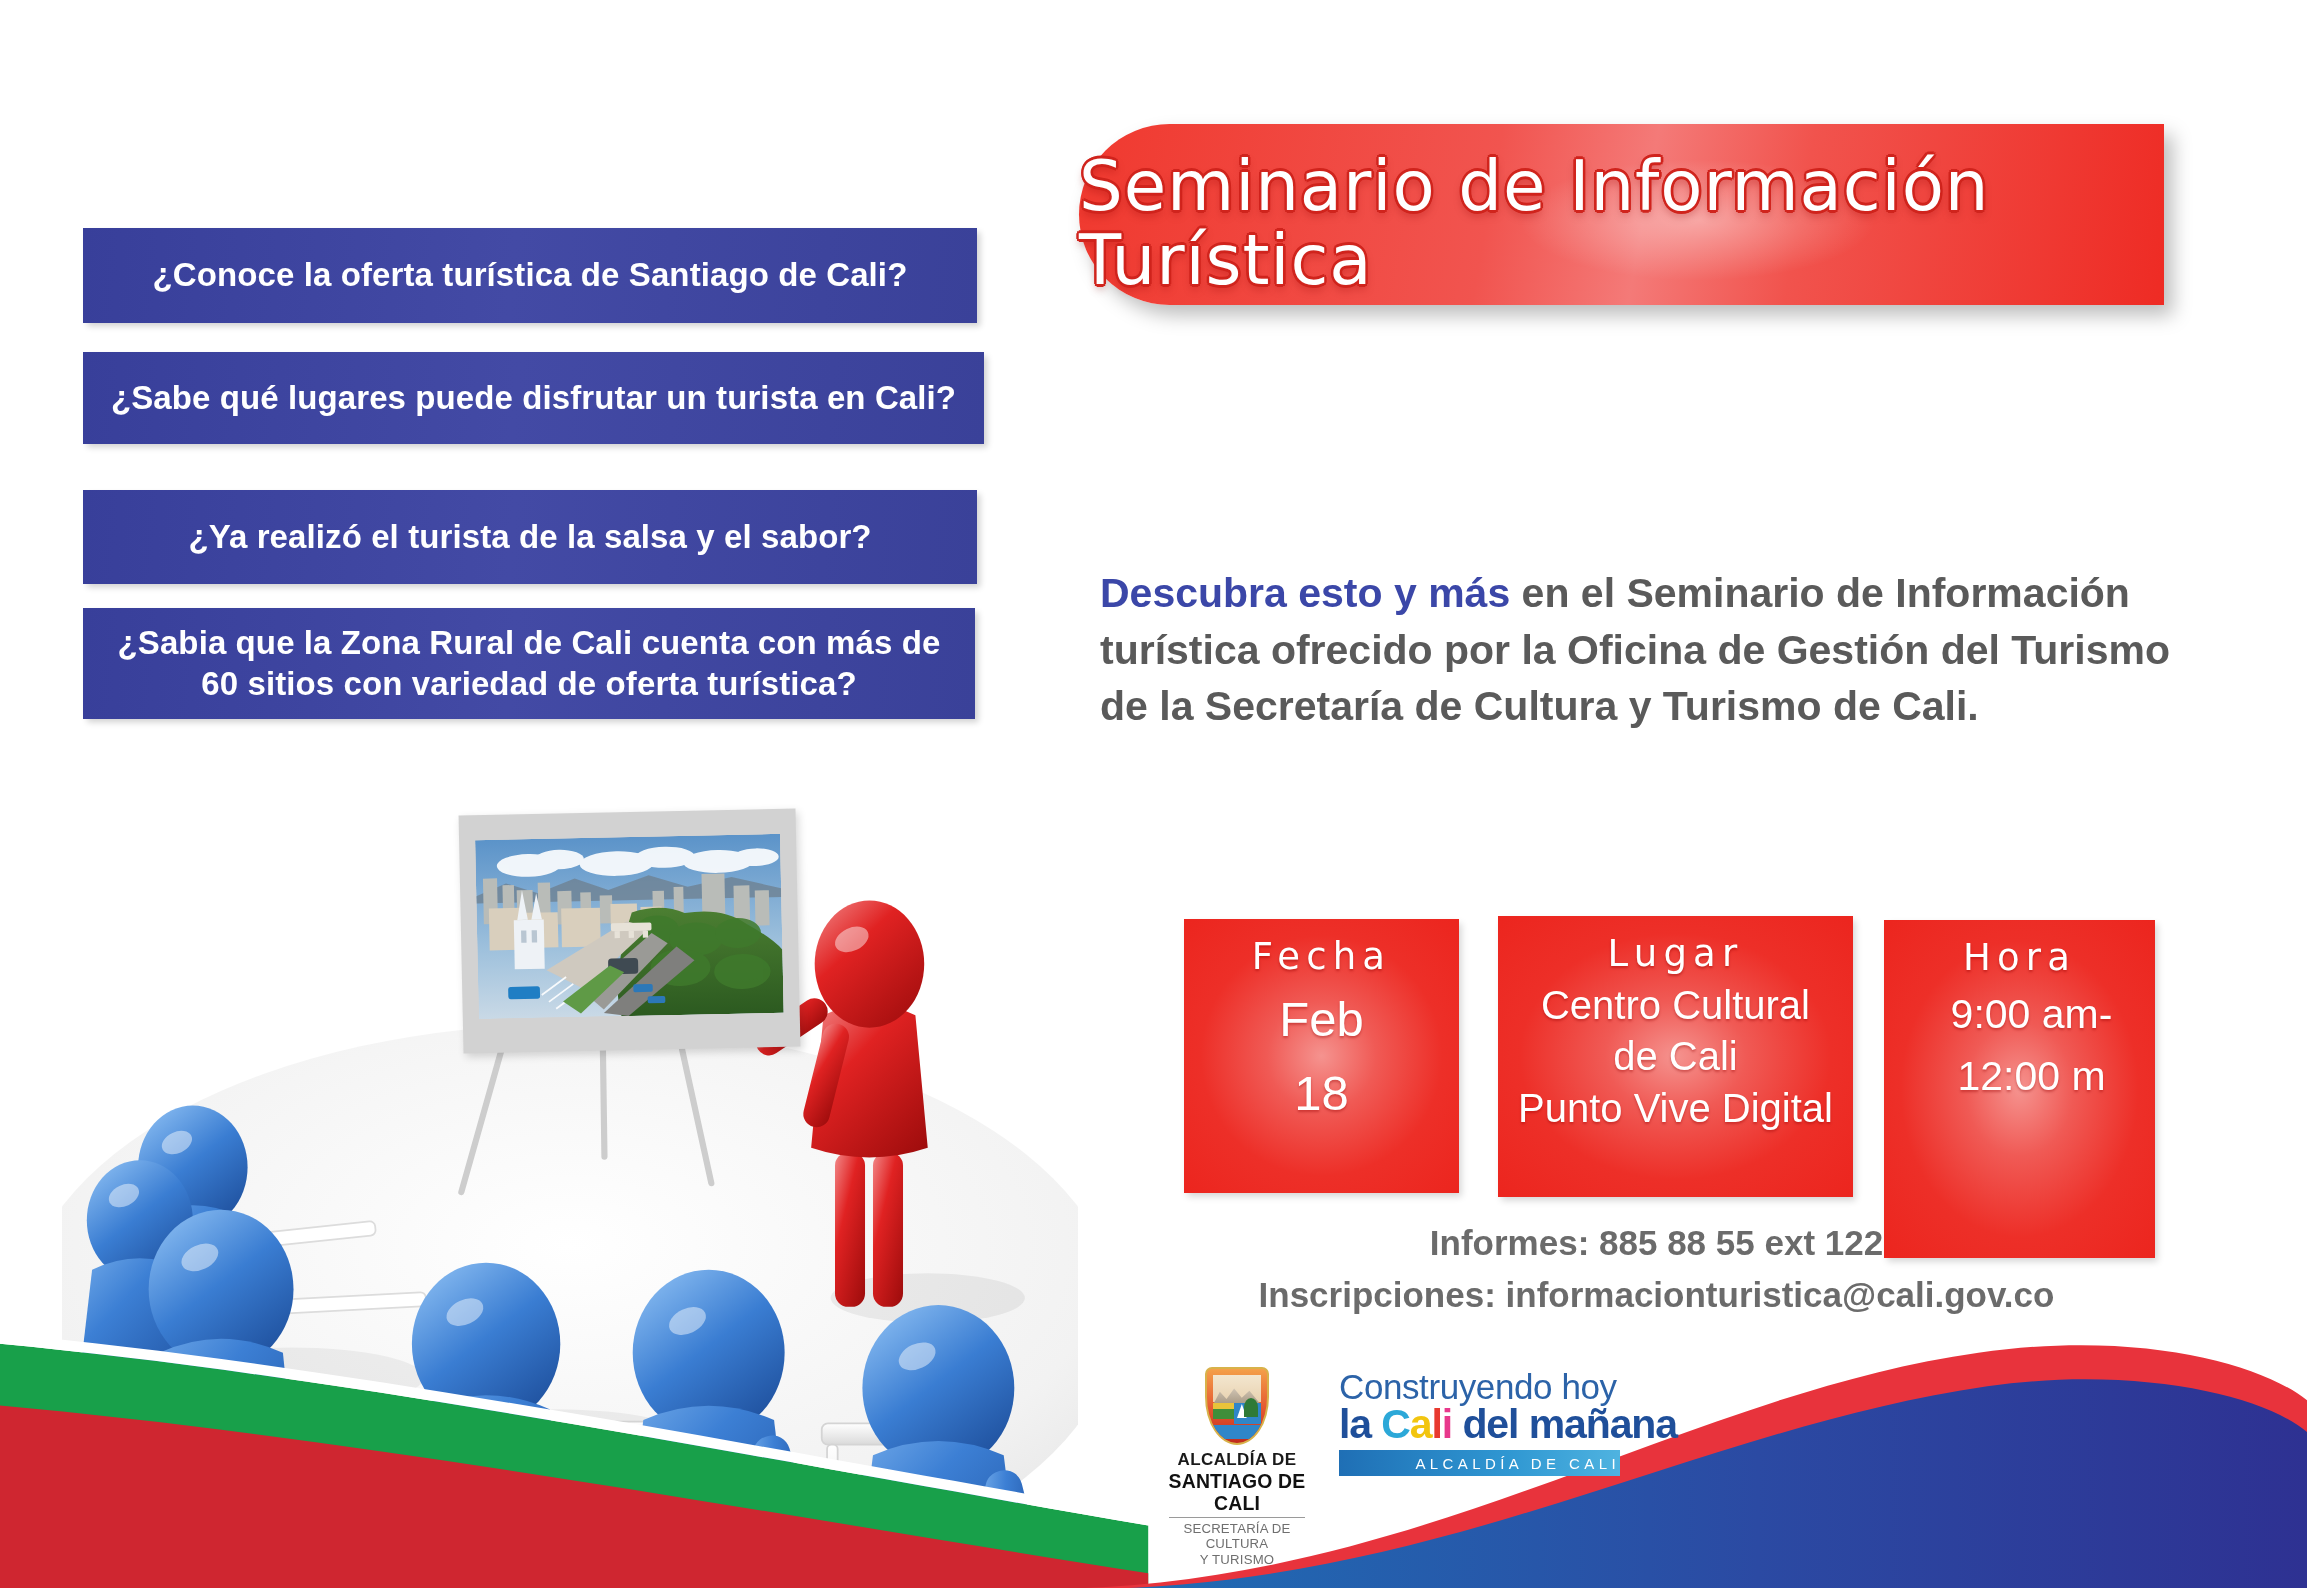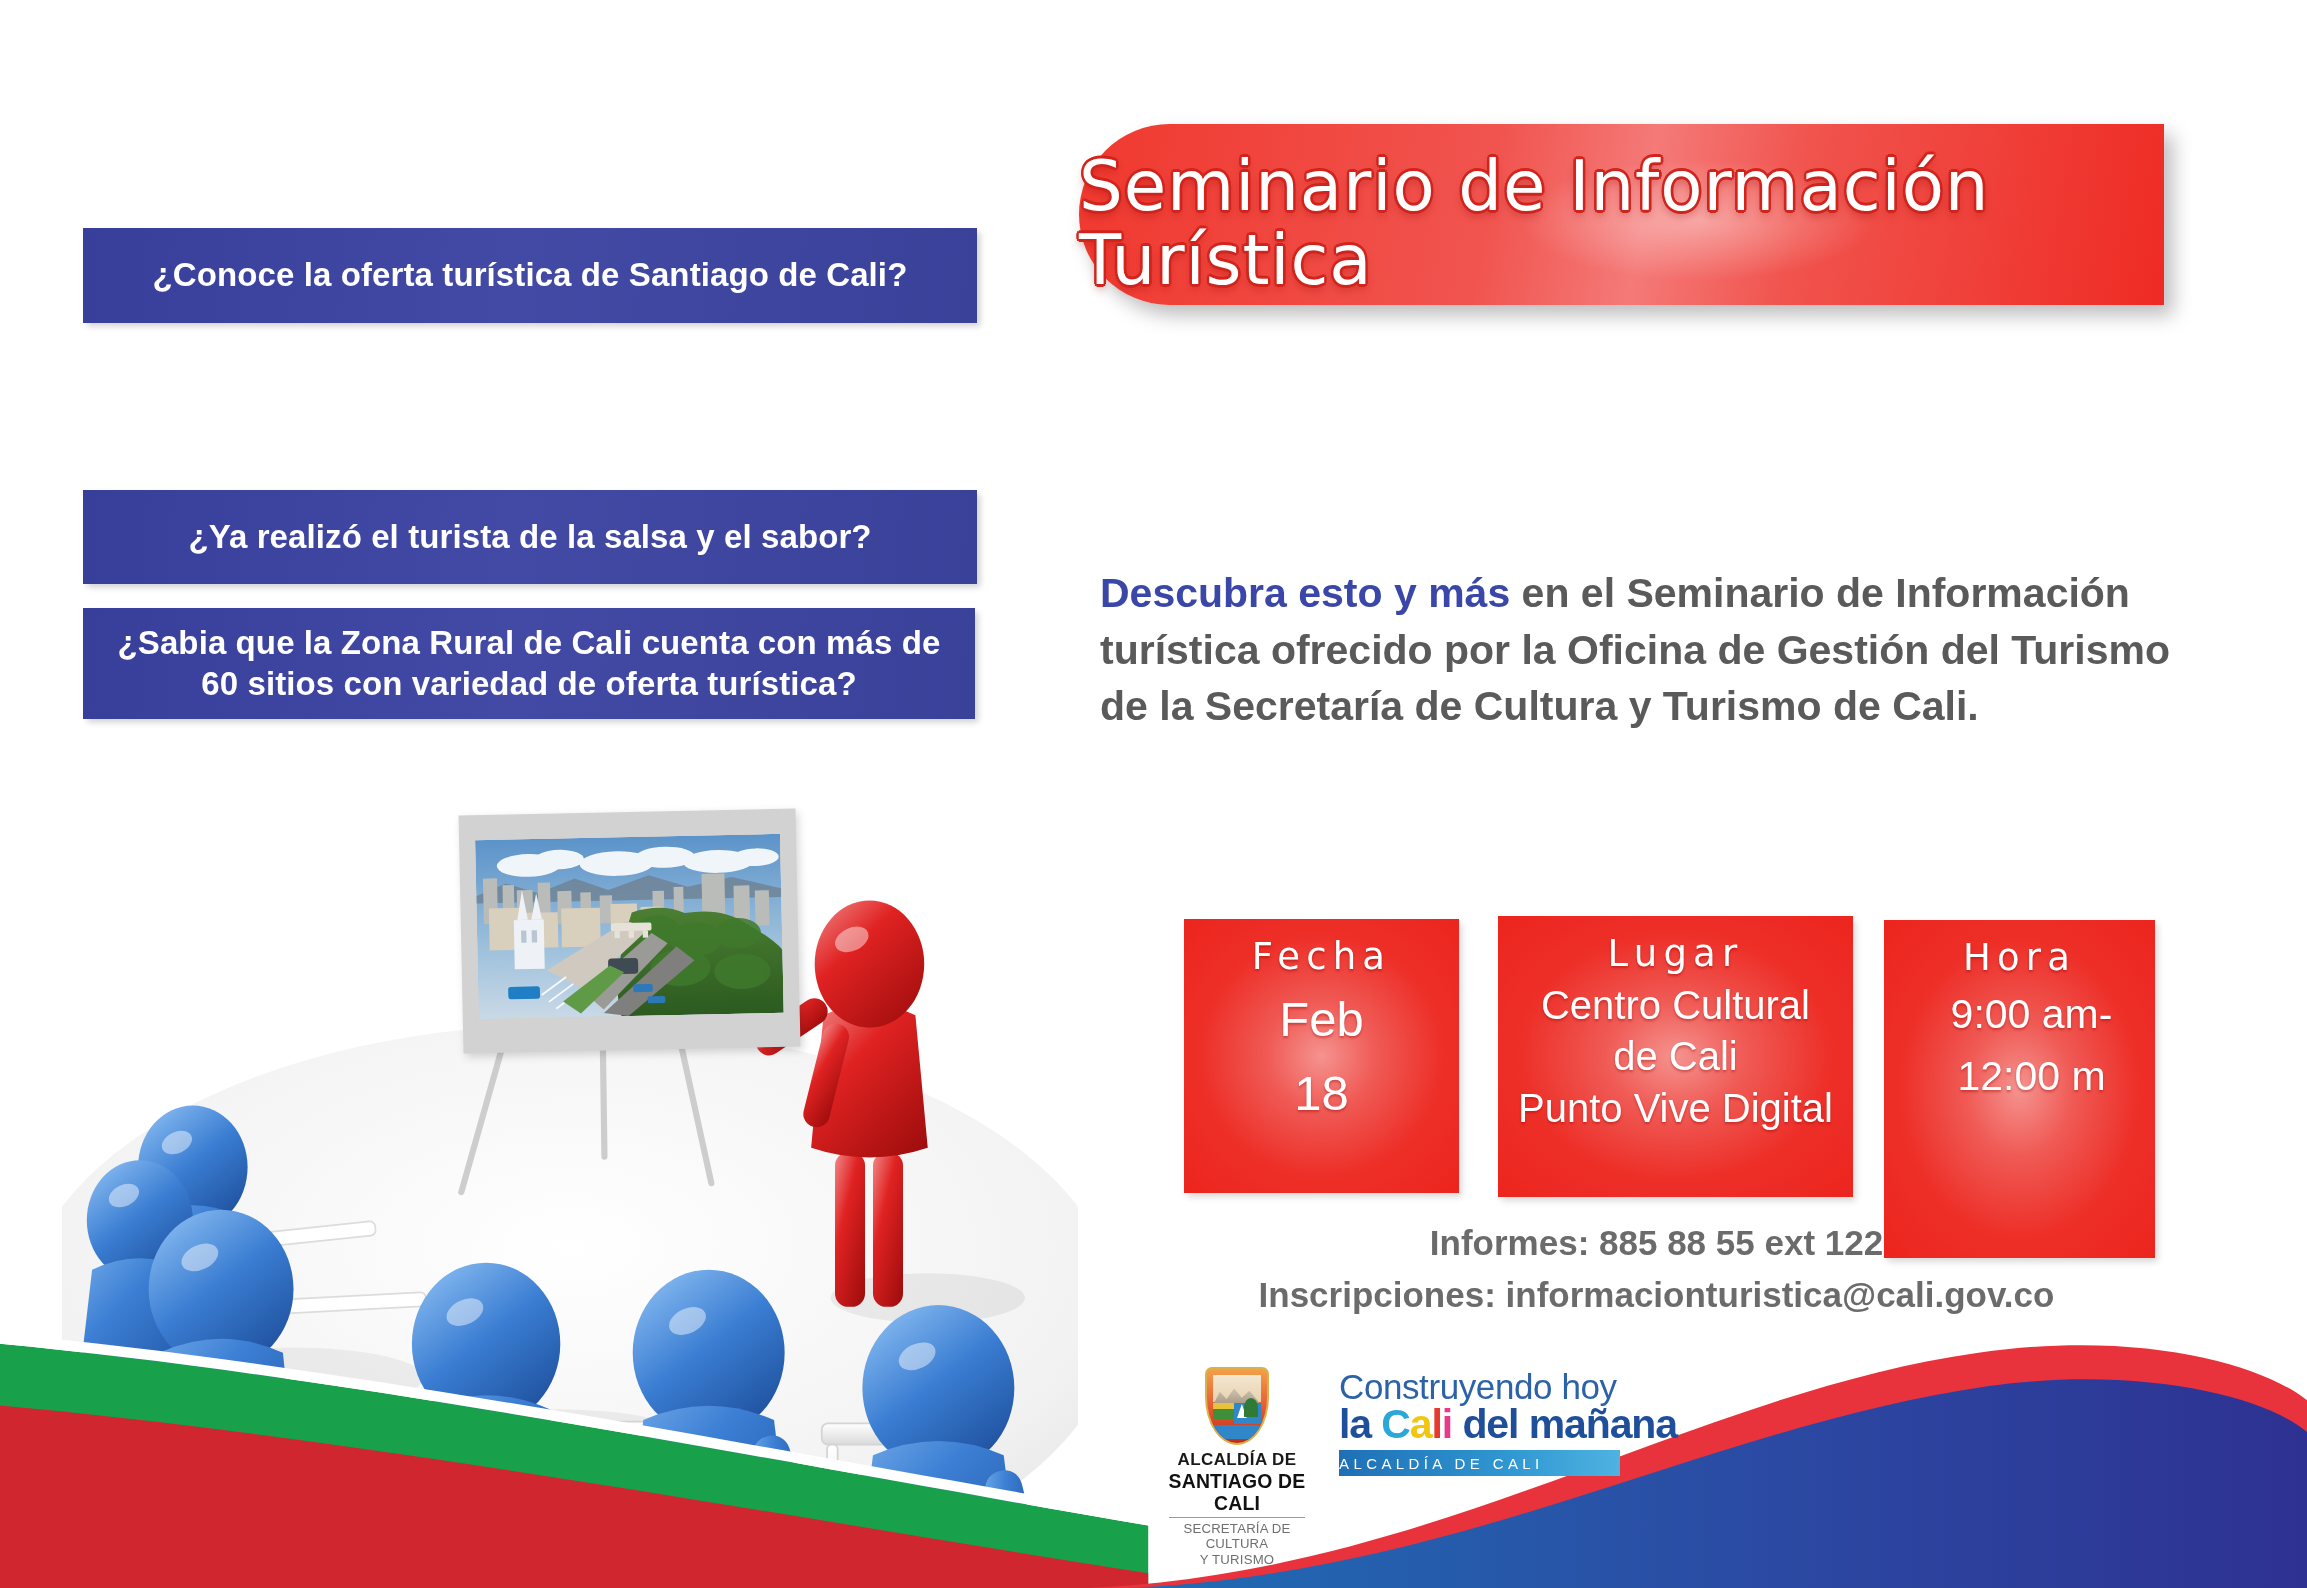--- a/index.html
+++ b/index.html
@@ -116,21 +116,21 @@
 
   .cali-logo{position:absolute;left:1339px;top:1370px;width:281px;}
   .cl-1{font-size:35px;color:#2c63a8;font-weight:normal;line-height:.96;letter-spacing:-0.4px;}
   .cl-2{font-size:41px;font-weight:bold;color:#1f4f9a;line-height:1;letter-spacing:-1.1px;white-space:nowrap;}
   .cl-2 .c{color:#2ca8d8;}
   .cl-2 .a{color:#f2c50f;}
   .cl-2 .l{color:#e8392f;}
   .cl-2 .i{color:#e8398c;}
   .cl-bar{margin-top:5.3px;height:26.5px;
     background:linear-gradient(90deg,#1f6fb5 0%,#2f97d2 60%,#4fb3e0 100%);
-    display:flex;align-items:center;justify-content:flex-start;}
+    display:flex;align-items:center;justify-content:flex-end;padding-left:14px;}
   .cl-bar span{font-size:15px;color:#ffffff;letter-spacing:4.4px;}
 
   
   .waves{position:absolute;left:0;bottom:0;width:2307px;height:291px;pointer-events:none;}
 
   
   .illus{position:absolute;left:62px;top:768px;width:1016px;height:795px;}
   .photoframe{
     position:absolute;left:399px;top:44px;width:337px;height:238px;
     background:#d2d2d2;box-shadow:2.6px 3.5px 8.8px rgba(0,0,0,.16);
@@ -143,20 +143,21 @@
 
 <div id="poster">
 
   <div class="title-banner"></div>
   <div class="title-text">
     <div class="title-line l1">Seminario de Información</div>
     <div class="title-line l2">Turística</div>
   </div>
 
   <div class="qbanner" id="q0">¿Conoce la oferta turística de Santiago de Cali?</div>
+  <div class="qbanner" id="q1">¿Sabe qué lugares puede disfrutar un turista en Cali?</div>
   <div class="qbanner" id="q2">¿Ya realizó el turista de la salsa y el sabor?</div>
   <div class="qbanner" id="q3">¿Sabia que la Zona Rural de Cali cuenta con más de 60 sitios con variedad de oferta turística?</div>
 
   <div class="lead">
     <span class="hl">Descubra esto y más</span><span> en el Seminario de Información turística ofrecido por la Oficina de Gestión del Turismo de la Secretaría de Cultura y Turismo de Cali.</span>
   </div>
 
   <div class="infobox" id="box-fecha">
     <div class="box-head">Fecha</div>
     <div class="box-line">Feb</div>

